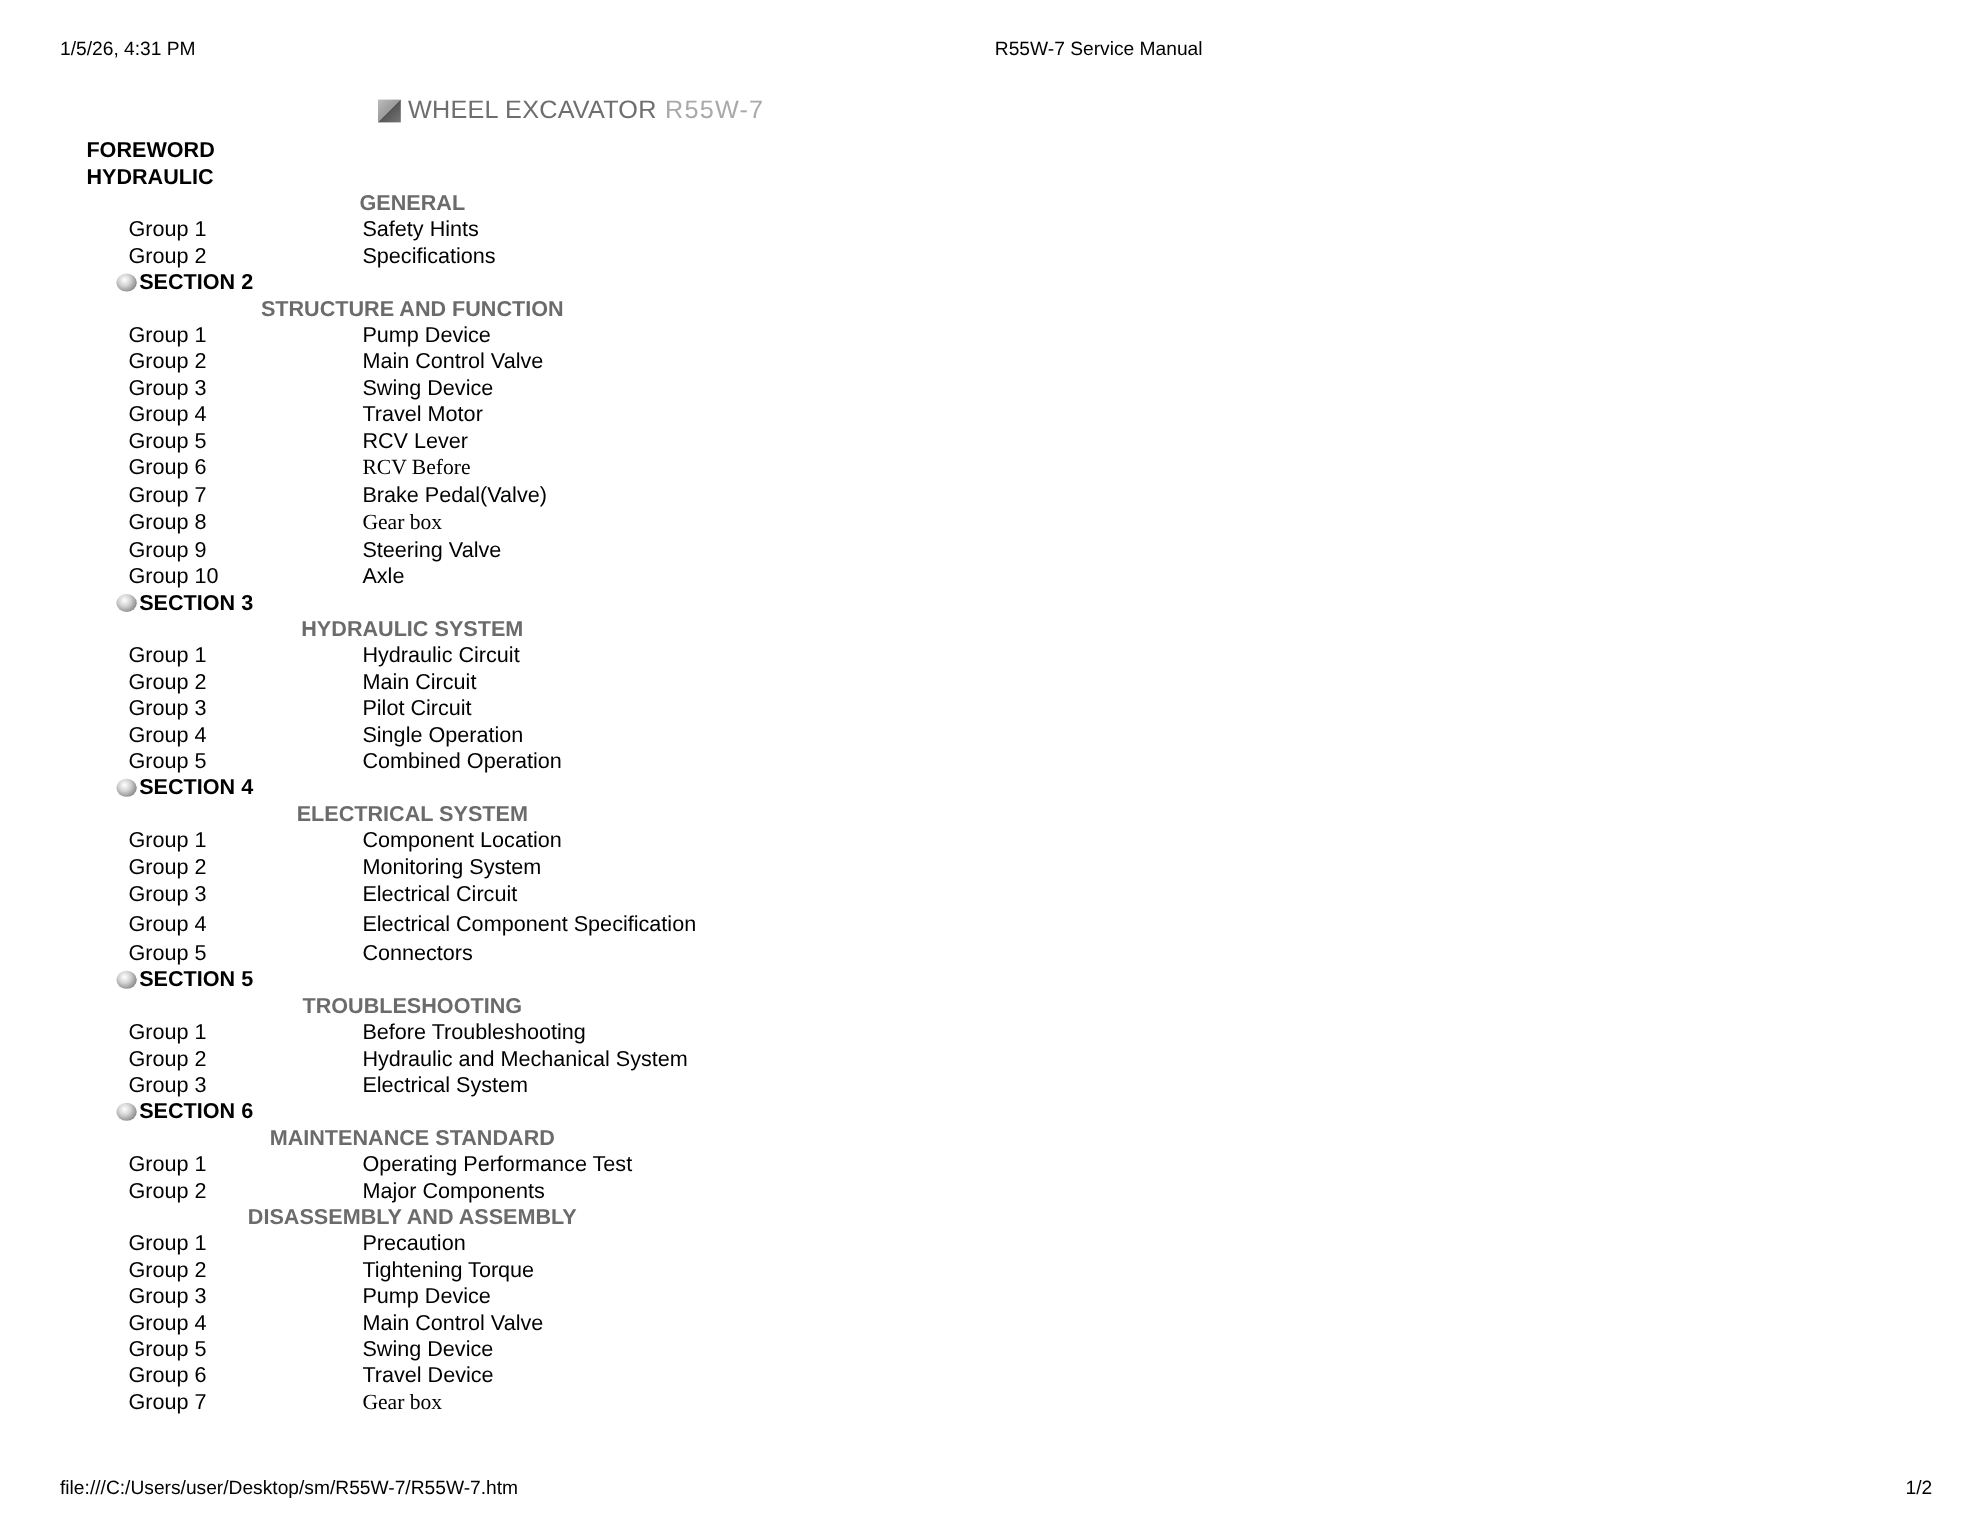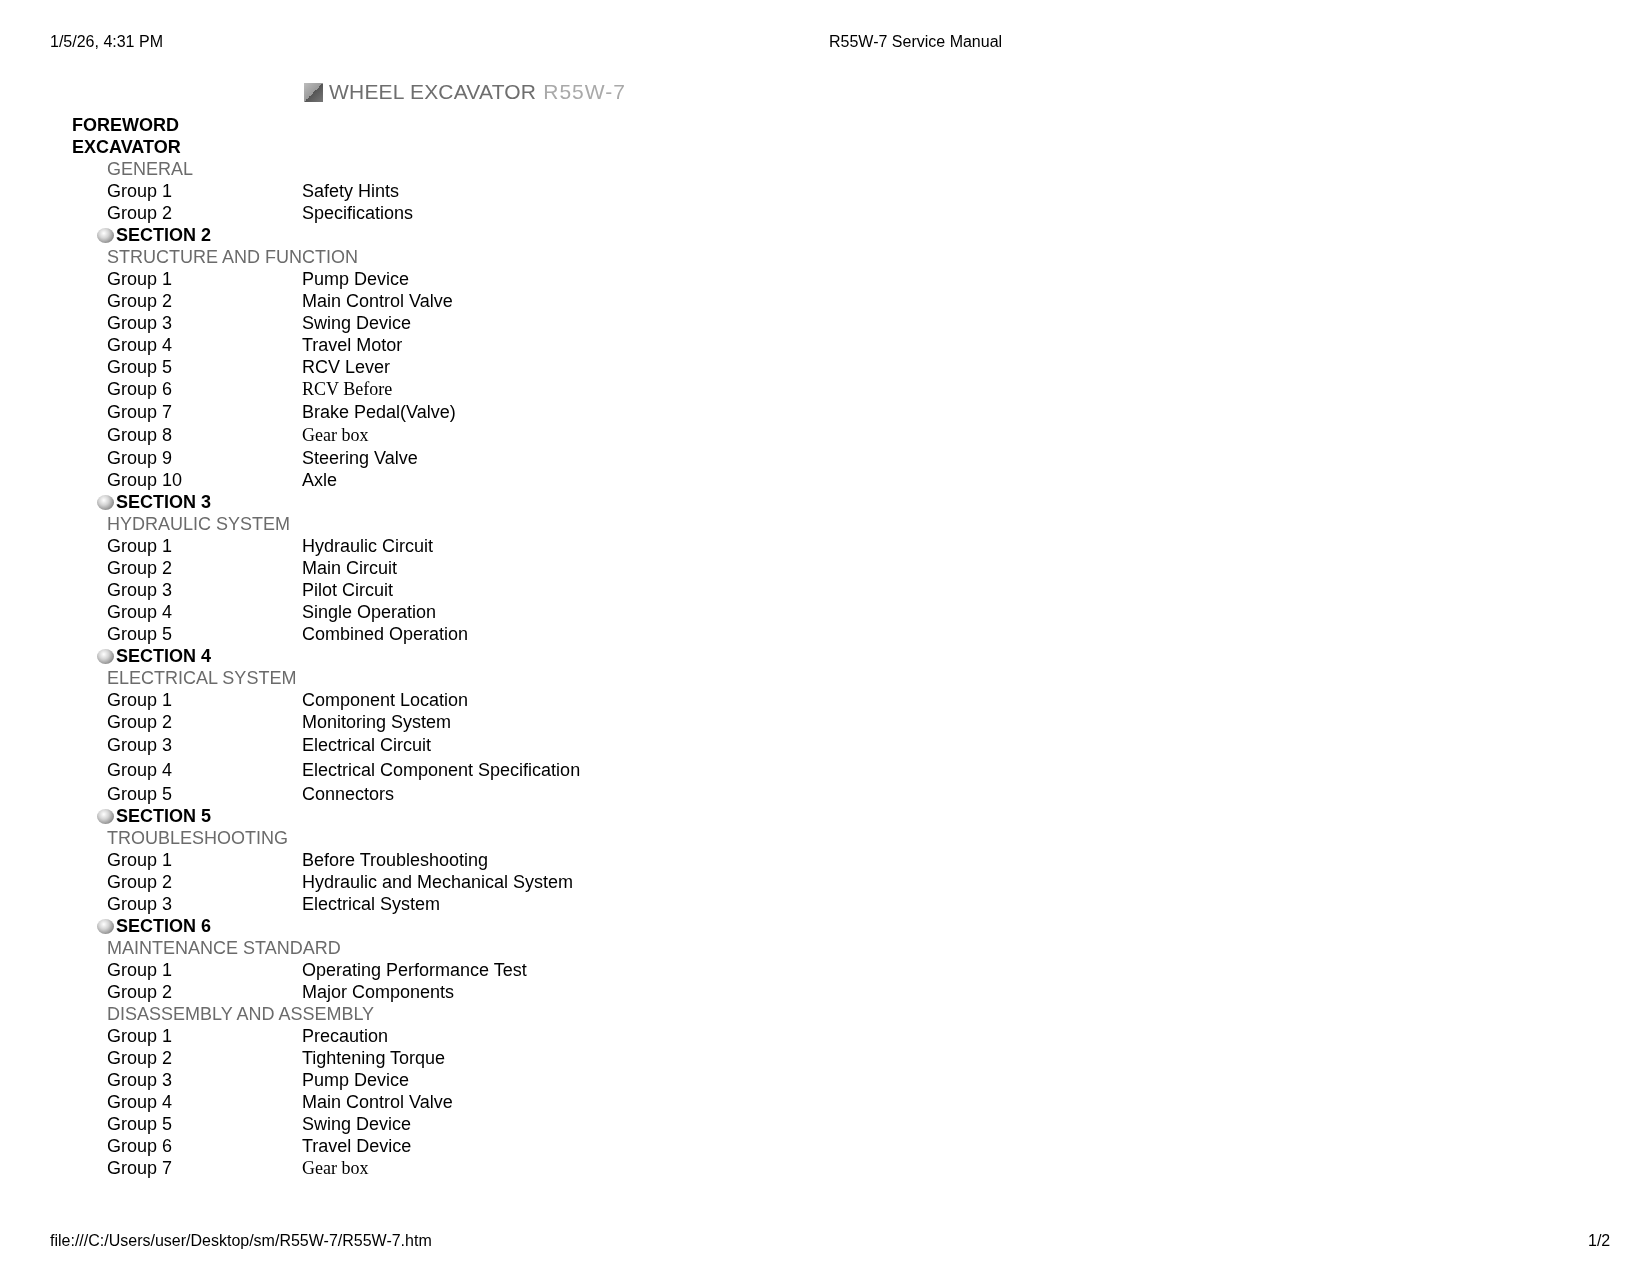--- a/index.html
+++ b/index.html
@@ -5,32 +5,32 @@
   html, body { margin:0; padding:0; background:#ffffff; }
   body { width:1650px; height:1275px; position:relative; overflow:hidden;
          font-family:"Liberation Sans", sans-serif; color:#000; }
   .hdr { position:absolute; top:33px; font-size:16px; }
   #print-date { left:50px; }
   #print-title { left:829px; }
   .ftr { position:absolute; top:1232px; font-size:16px; }
   #print-url { left:50px; }
   #print-page { left:1588px; }
 
-  #banner { position:absolute; left:304px; top:80px; height:24px; display:flex; align-items:center;justify-content:space-between; }
+  #banner { position:absolute; left:315px; top:80px; height:24px; display:flex; align-items:center;justify-content:space-between; }
   #banner .logo { width:19px; height:19px; margin-right:6px; position:relative;
      background:linear-gradient(135deg,#bdbdbd 0%,#9a9a9a 50%,#555 50%,#777 100%); }
   #banner .t1 { font-size:21px; color:#6e6e6e; letter-spacing:0.2px; }
   #banner .t2 { font-size:21px; color:#a9a9a9; margin-left:7px; letter-spacing:1px; }
 
   #toc { position:absolute; left:72px; top:114px; }
   .top-link { font-weight:bold; font-size:18px; height:22px; line-height:22px; }
   .sec { position:relative; height:22px; line-height:22px; padding-left:44px; font-weight:bold; font-size:18px; }
   .sec .ball { position:absolute; left:25px; top:4px; width:17px; height:15px; border-radius:50%;
       background:radial-gradient(circle at 40% 35%, #ffffff 0%, #d4d4d4 35%, #8a8a8a 75%, #5f5f5f 100%); }
-  .sec-title { height:22px; line-height:22px; padding-left:35px; font-weight:normal; font-size:18px; color:#6b6b6b; }
+  .sec-title { height:22px; line-height:22px; padding-left:35px; font-weight:bold; font-size:18px; color:#6b6b6b;text-align:center; }
   .grp { height:22px; line-height:22px; display:flex; font-size:18px; }
   .grp.tall { height:25px; line-height:25px; }
   .grp.mid { height:23px; line-height:23px; }
   .grp .g { width:195px; padding-left:35px; }
   .grp .d { }
   .grp .d.serif { font-family:"Liberation Serif", serif; font-size:18px; }
 </style>
 </head>
 <body>
 
@@ -38,21 +38,21 @@
 <div id="print-title" class="hdr">R55W-7 Service Manual</div>
 
 <div id="banner">
   <span class="logo"></span>
   <span class="t1">WHEEL EXCAVATOR</span>
   <span class="t2">R55W-7</span>
 </div>
 
 <div id="toc">
   <div class="top-link">FOREWORD</div>
-  <div class="top-link">EXCAVATOR</div>
+  <div class="top-link">HYDRAULIC</div>
   <div id="sections">
       <div class="sec-title">GENERAL</div>
       <div class="grp">
         <span class="g">Group 1</span>
         <span class="d">Safety Hints</span>
       </div>
       <div class="grp">
         <span class="g">Group 2</span>
         <span class="d">Specifications</span>
       </div>

